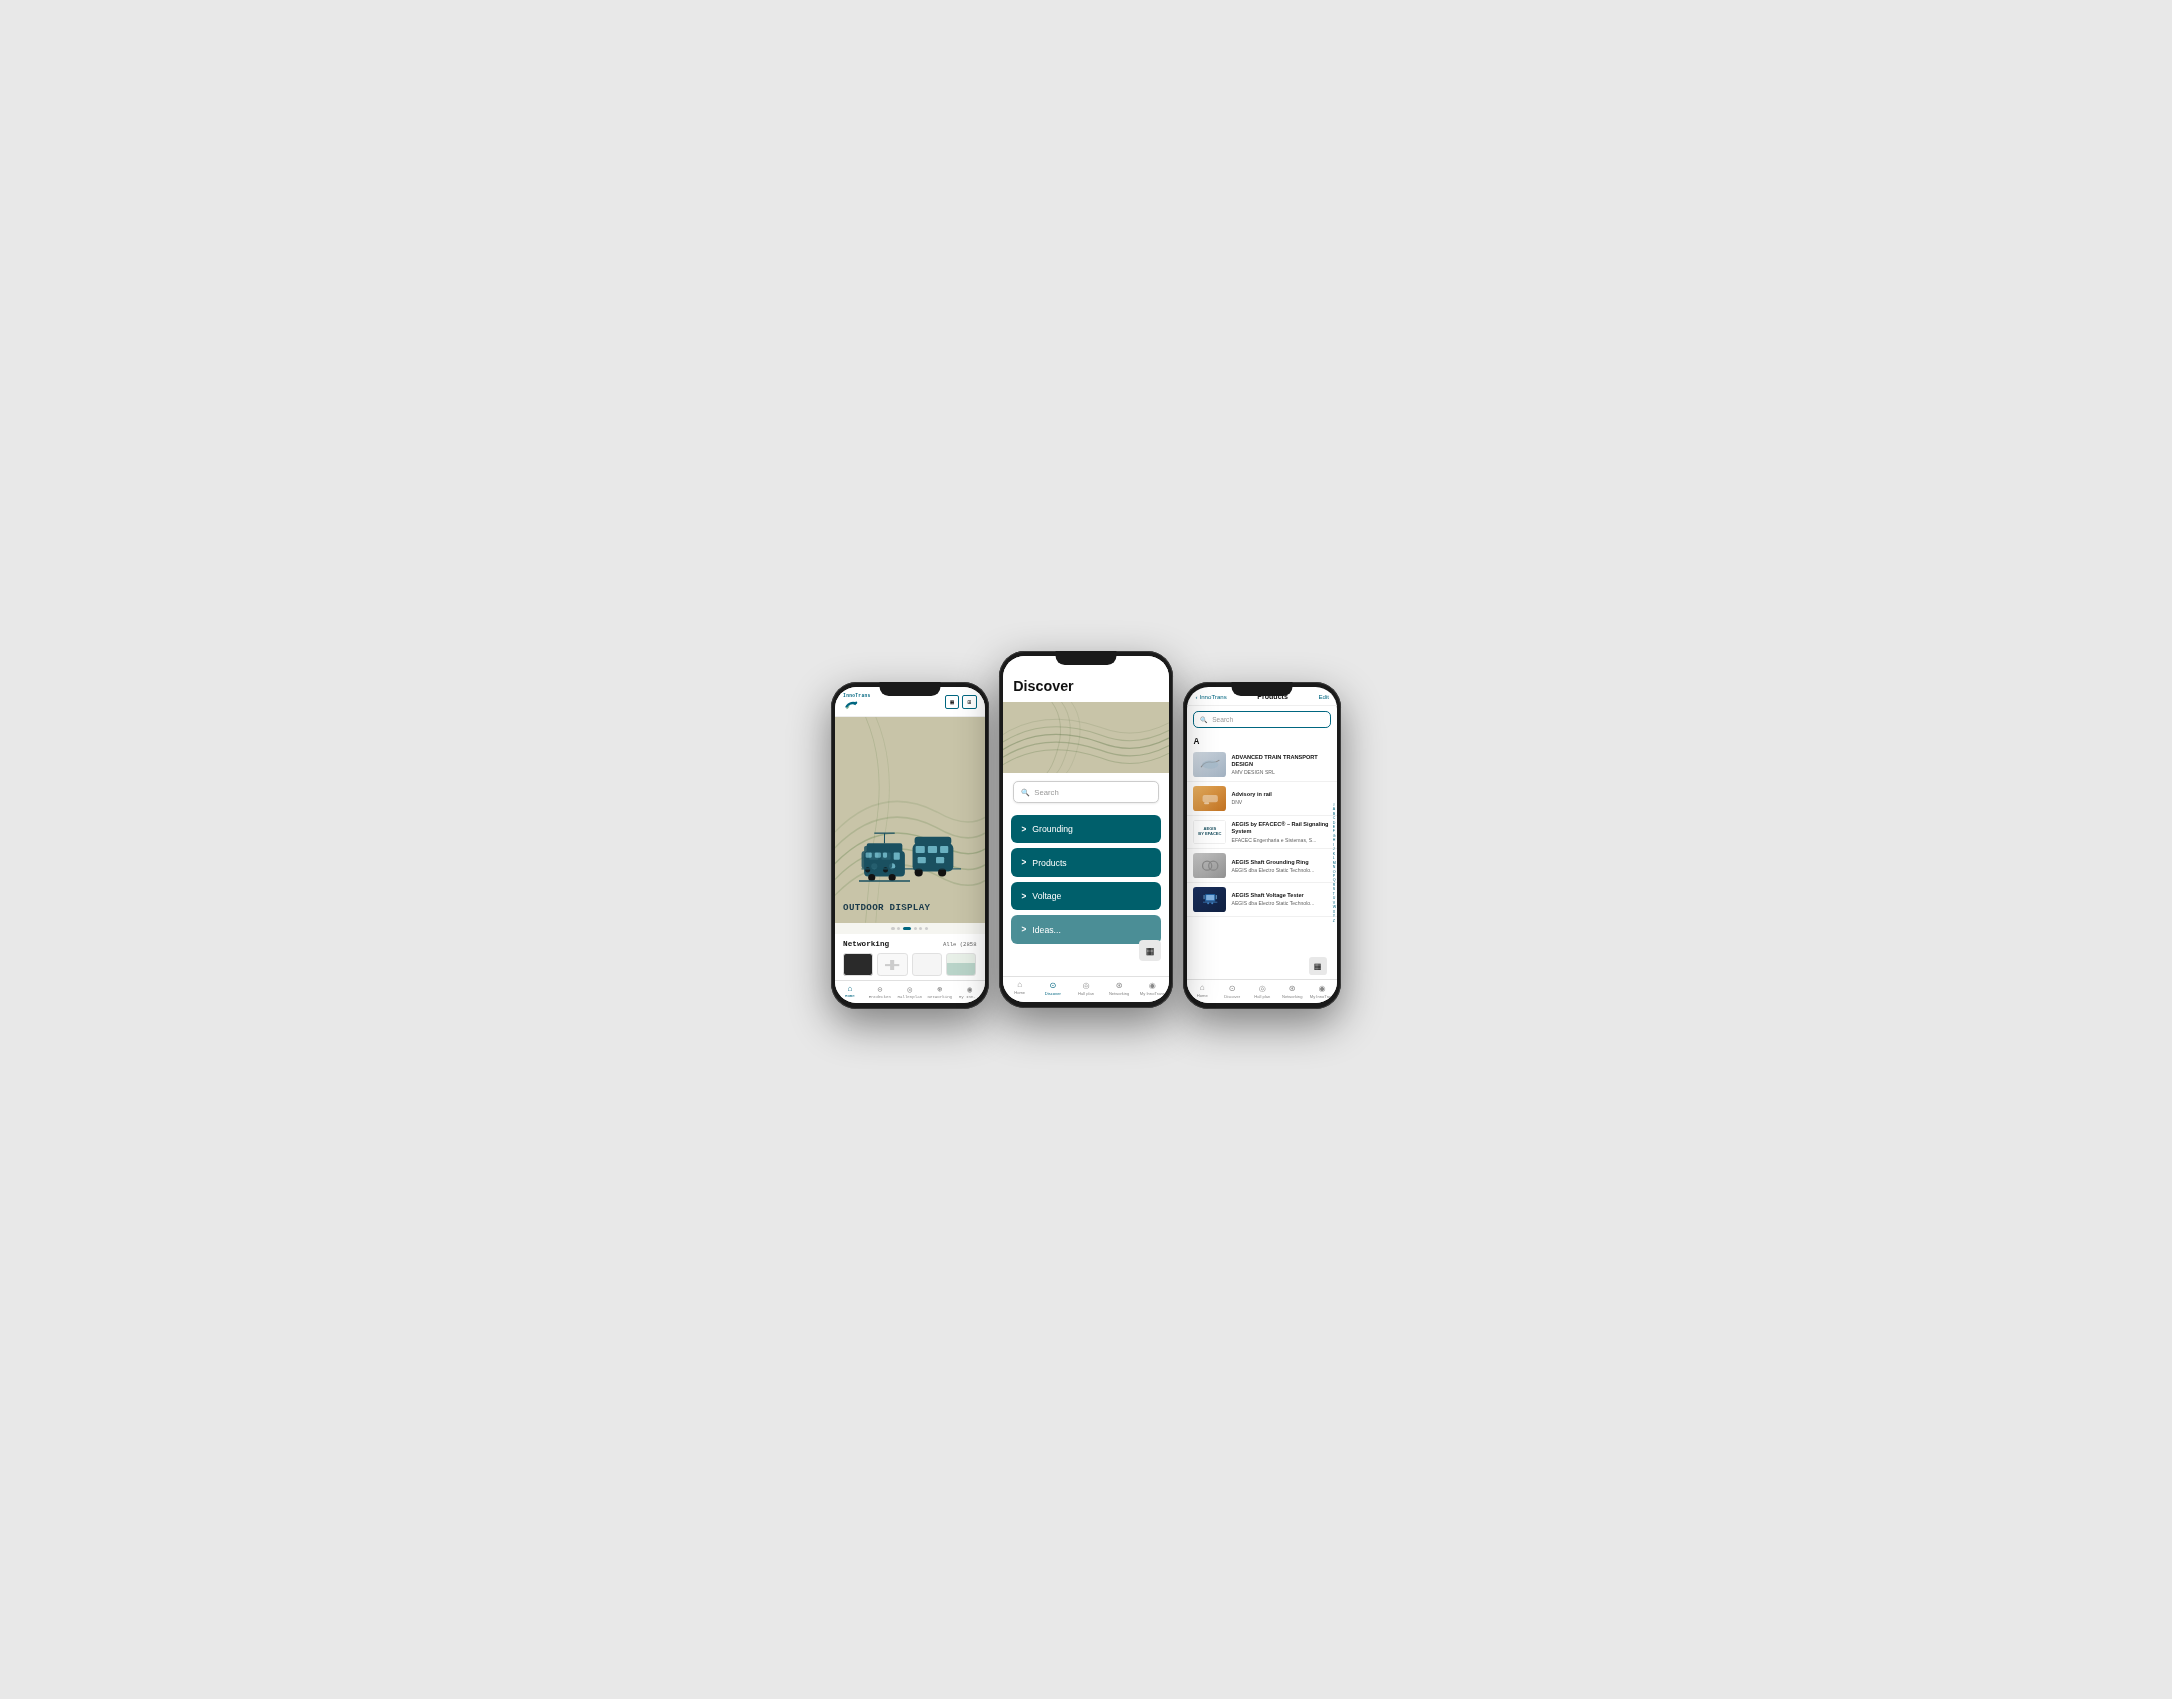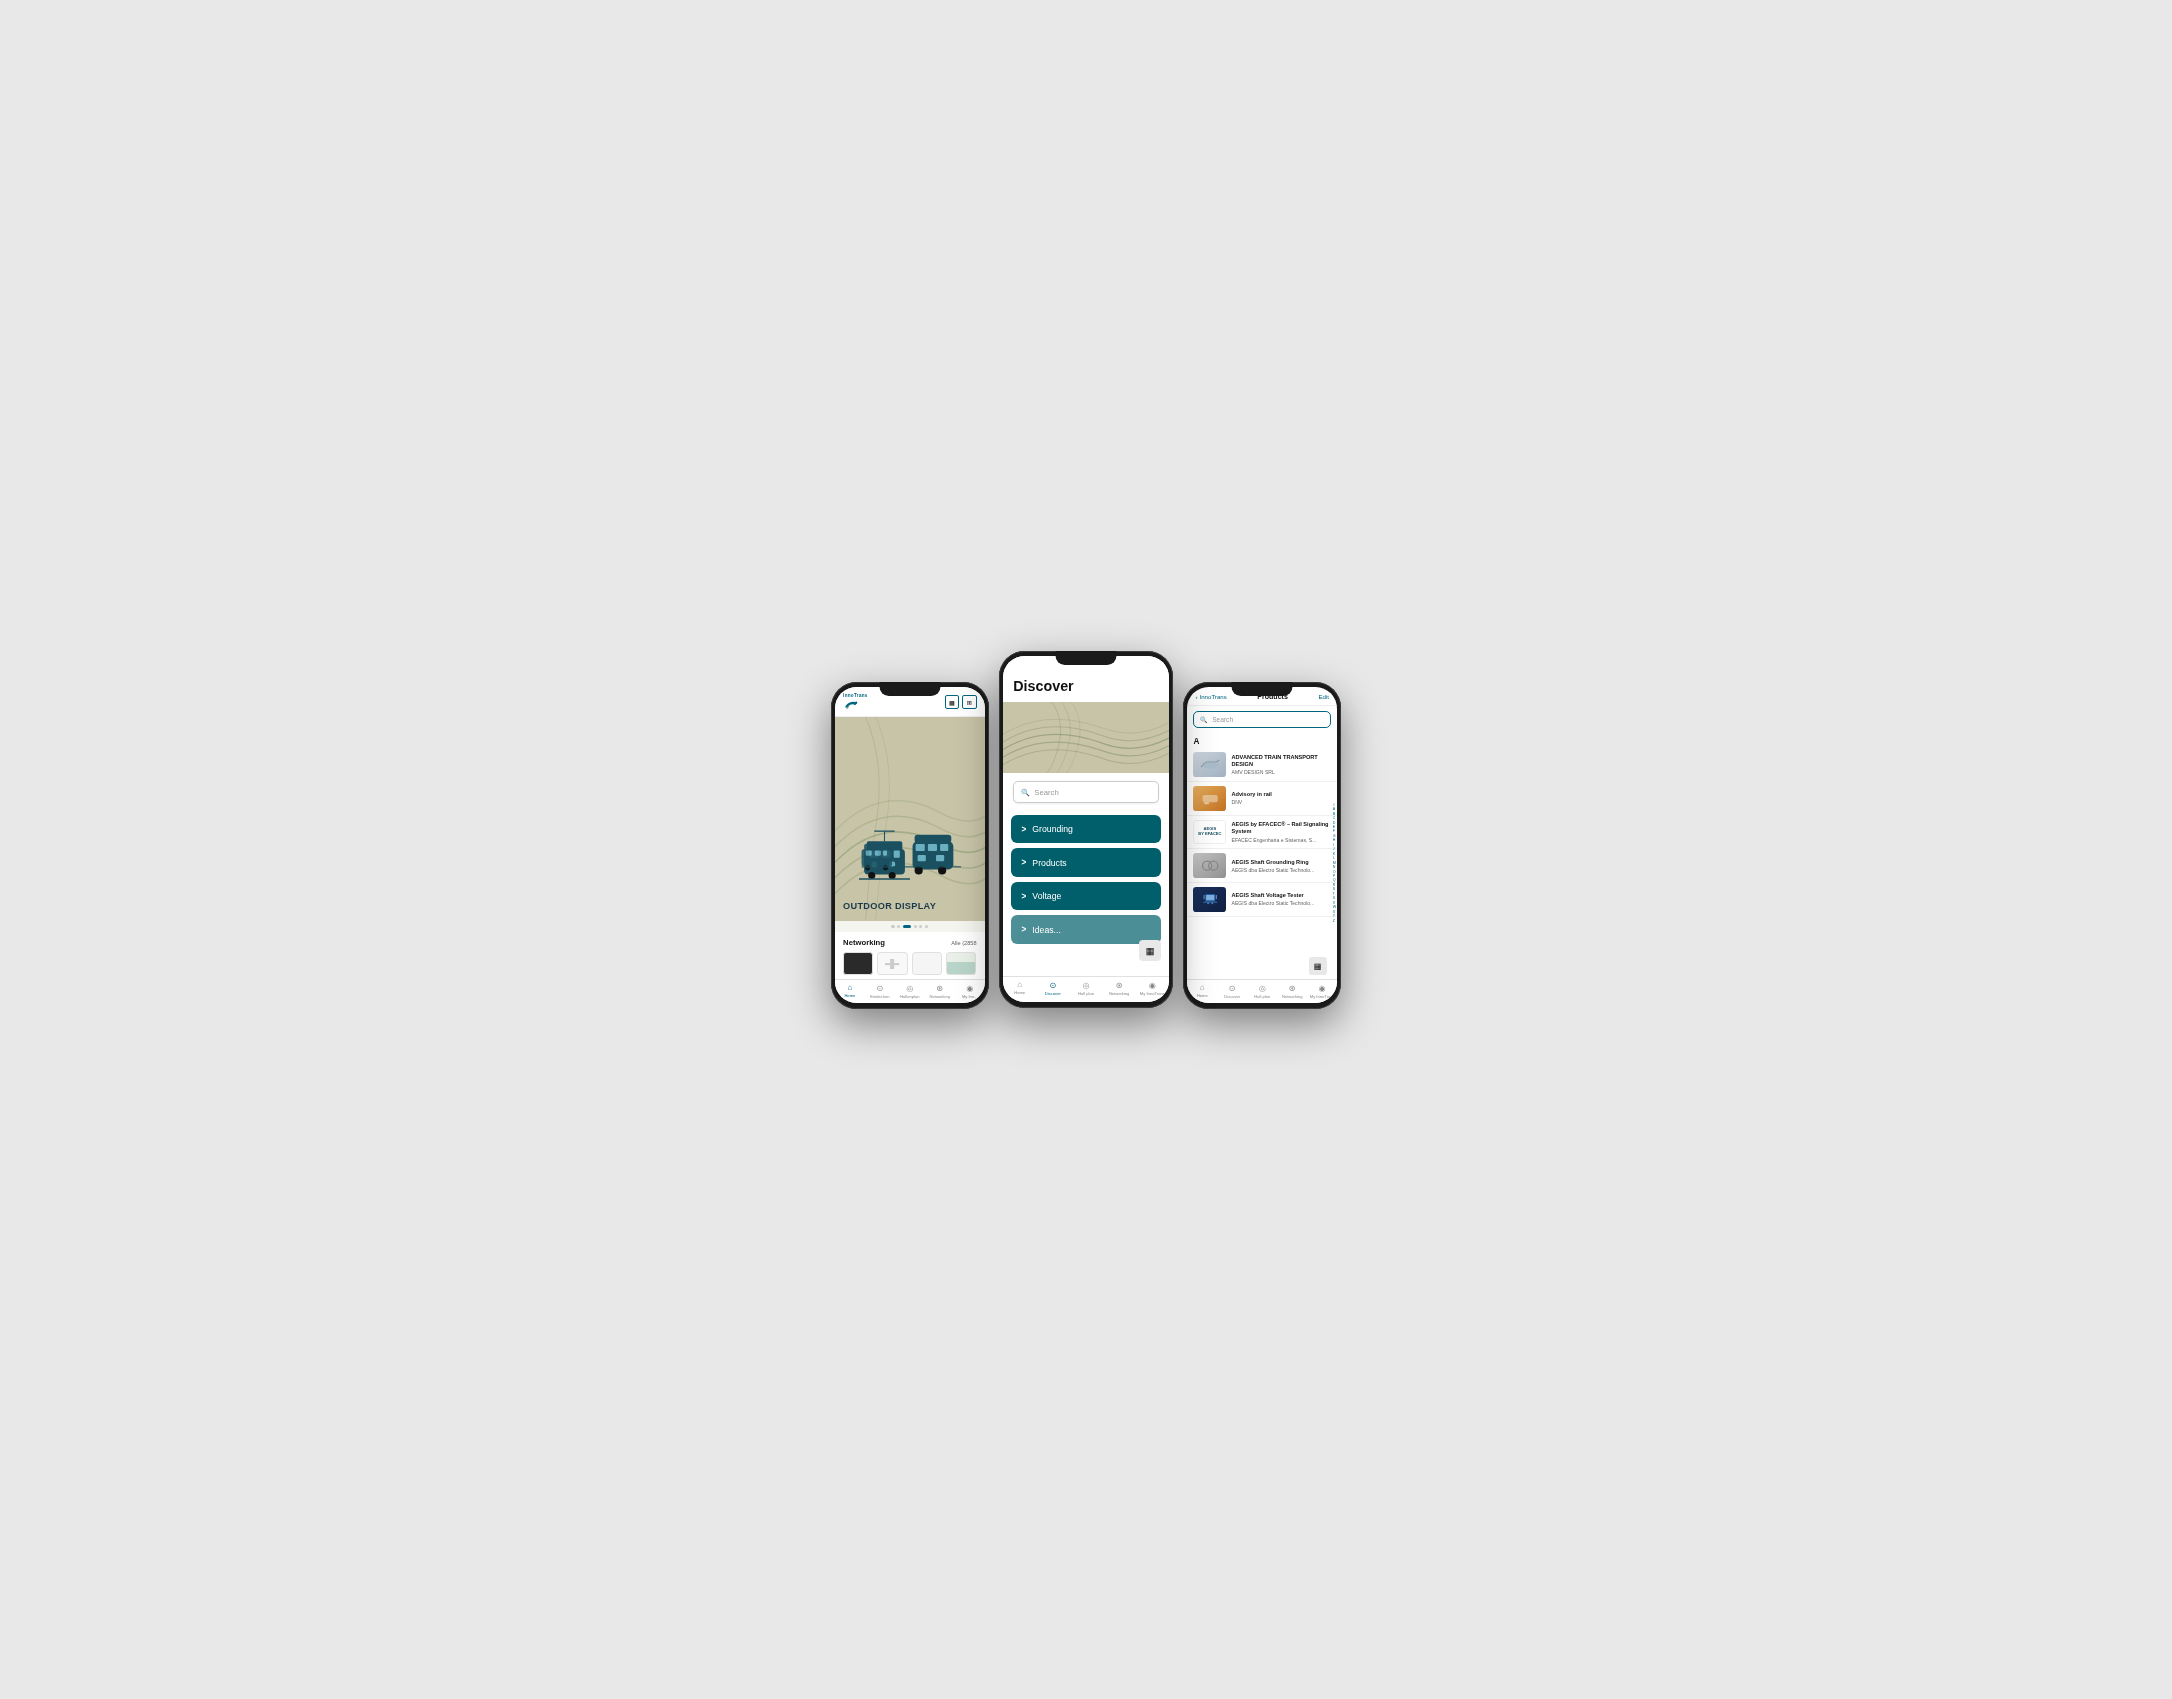--- a/index.html
+++ b/index.html
@@ -56,20 +56,21 @@
       background: #0ea5e9;
     }
 
     
     .phone-left {
       width: 158px;
       height: 327px;
       left: 15.3px;
       top: 31px;
       z-index: 1;
+      font-family: Liberation Mono, monospace;
     }
 
     
     .phone-center {
       width: 174px;
       height: 357px;
       left: 50%;
       transform: translateX(-50%);
       top: 0;
       z-index: 3;

